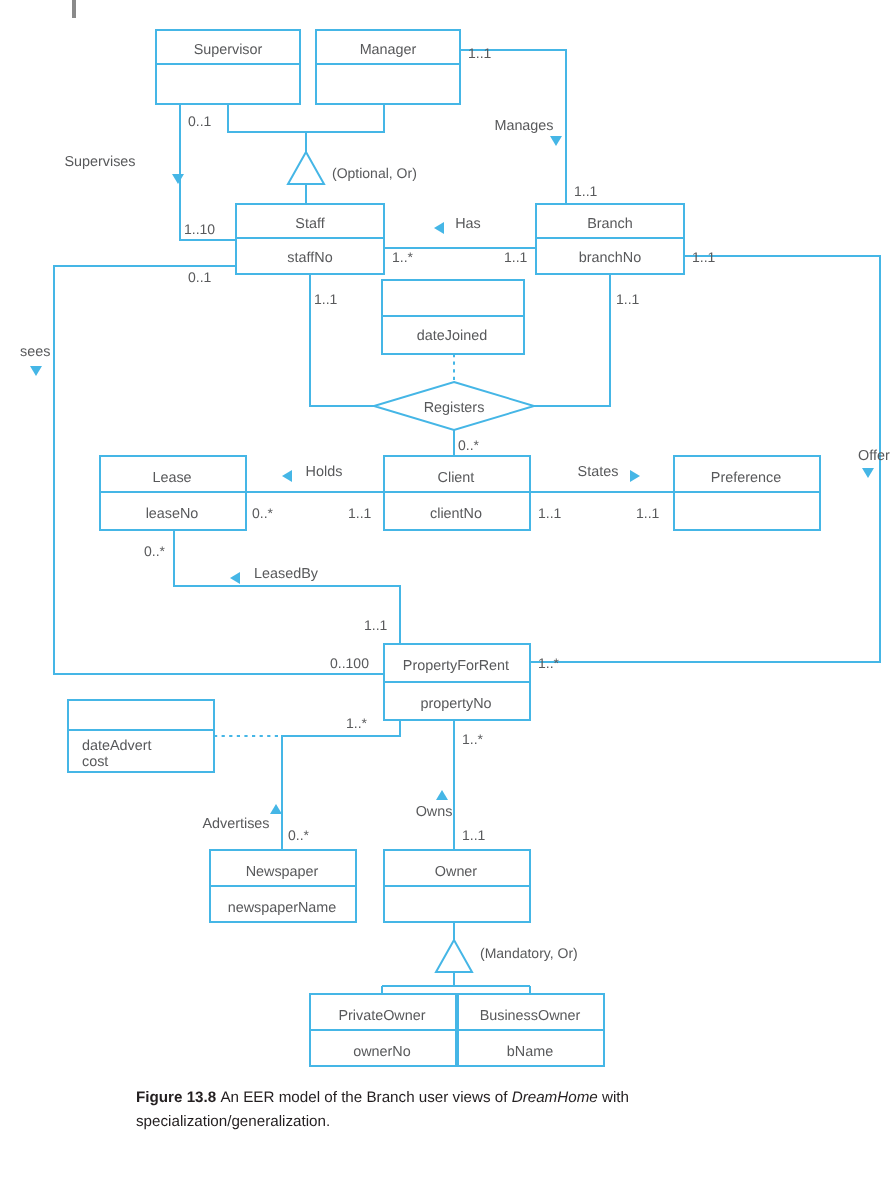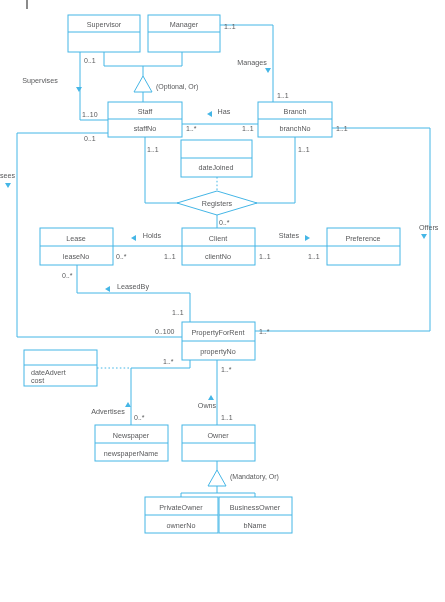--- a/index.html
+++ b/index.html
@@ -3,21 +3,21 @@
 <meta charset="utf-8">
 <style>
   html,body{margin:0;padding:0;background:#ffffff;}
   body{
     width:445px;height:602px;
     font-family:"Liberation Sans", sans-serif;
     color:#231f20;
     position:relative;
     overflow:hidden;
   }
-  #diagram-root{position:absolute;left:0;top:0;width:368px;height:602px;}
+  #diagram-root{position:absolute;left:10px;top:0;width:368px;height:602px;}
   svg#eer-canvas{position:absolute;left:0;top:0;width:445px;height:602px;display:block;}
 
   .ent-name, .ent-attr, .rel-name, .card, .note, .corner-lbl{
     font-family:"Liberation Sans", sans-serif;
     fill:#58595b;
   }
   .ent-name{font-size:7.2px;}
   .ent-attr{font-size:7.2px;}
   .rel-name{font-size:7.2px;}
   .card{font-size:7px;}
@@ -243,14 +243,17 @@
     <text class="card" x="172" y="315">1..1</text>
     <text class="card" x="155" y="334">0..100</text>
     <text class="card" x="259" y="334">1..*</text>
     <text class="card" x="163" y="364">1..*</text>
     <text class="card" x="134" y="420">0..*</text>
     <text class="card" x="221" y="372">1..*</text>
     <text class="card" x="221" y="420">1..1</text>
 
   </svg>
 
+  <div id="caption">
+    <span class="fig-no">Figure 13.8  </span><span>An EER model of the Branch user views of </span><span class="ital">DreamHome</span><span> with specialization/generalization.</span>
+  </div>
 
 </div>
 
 </body></html>

